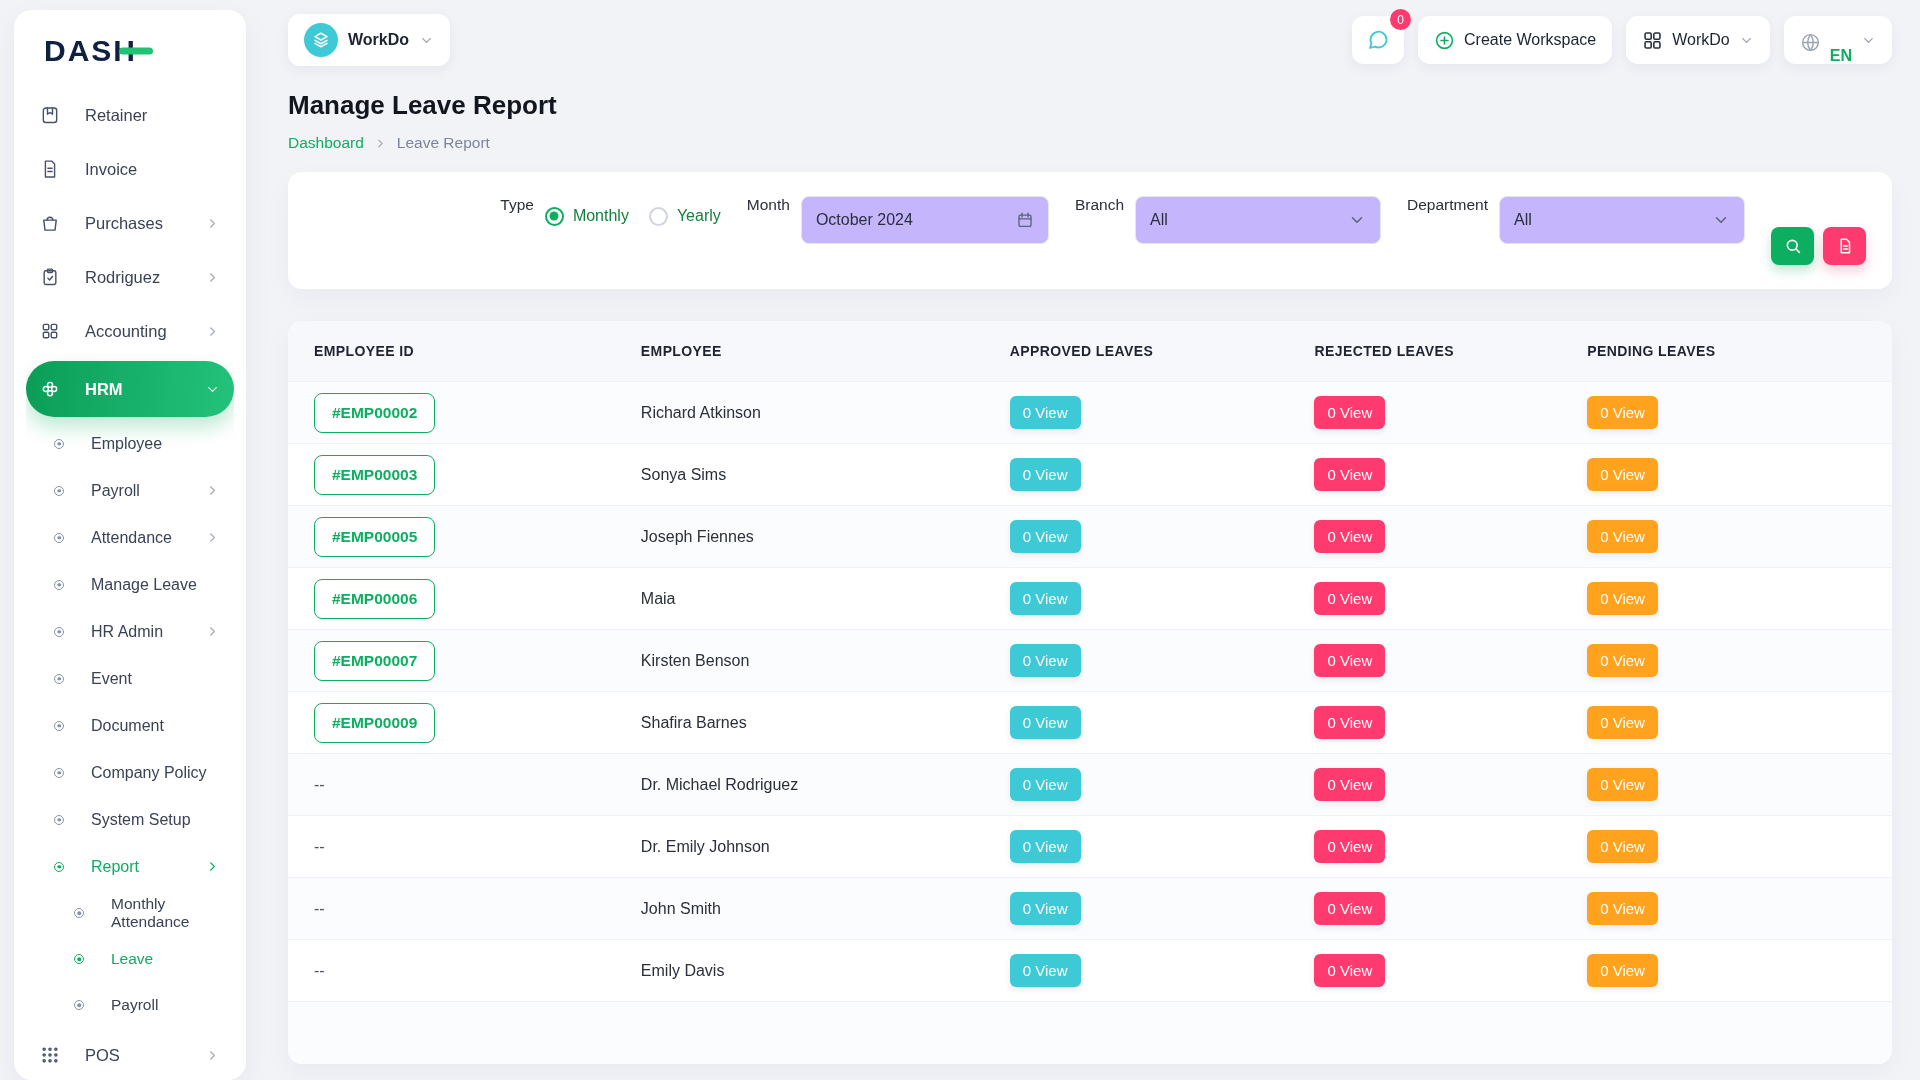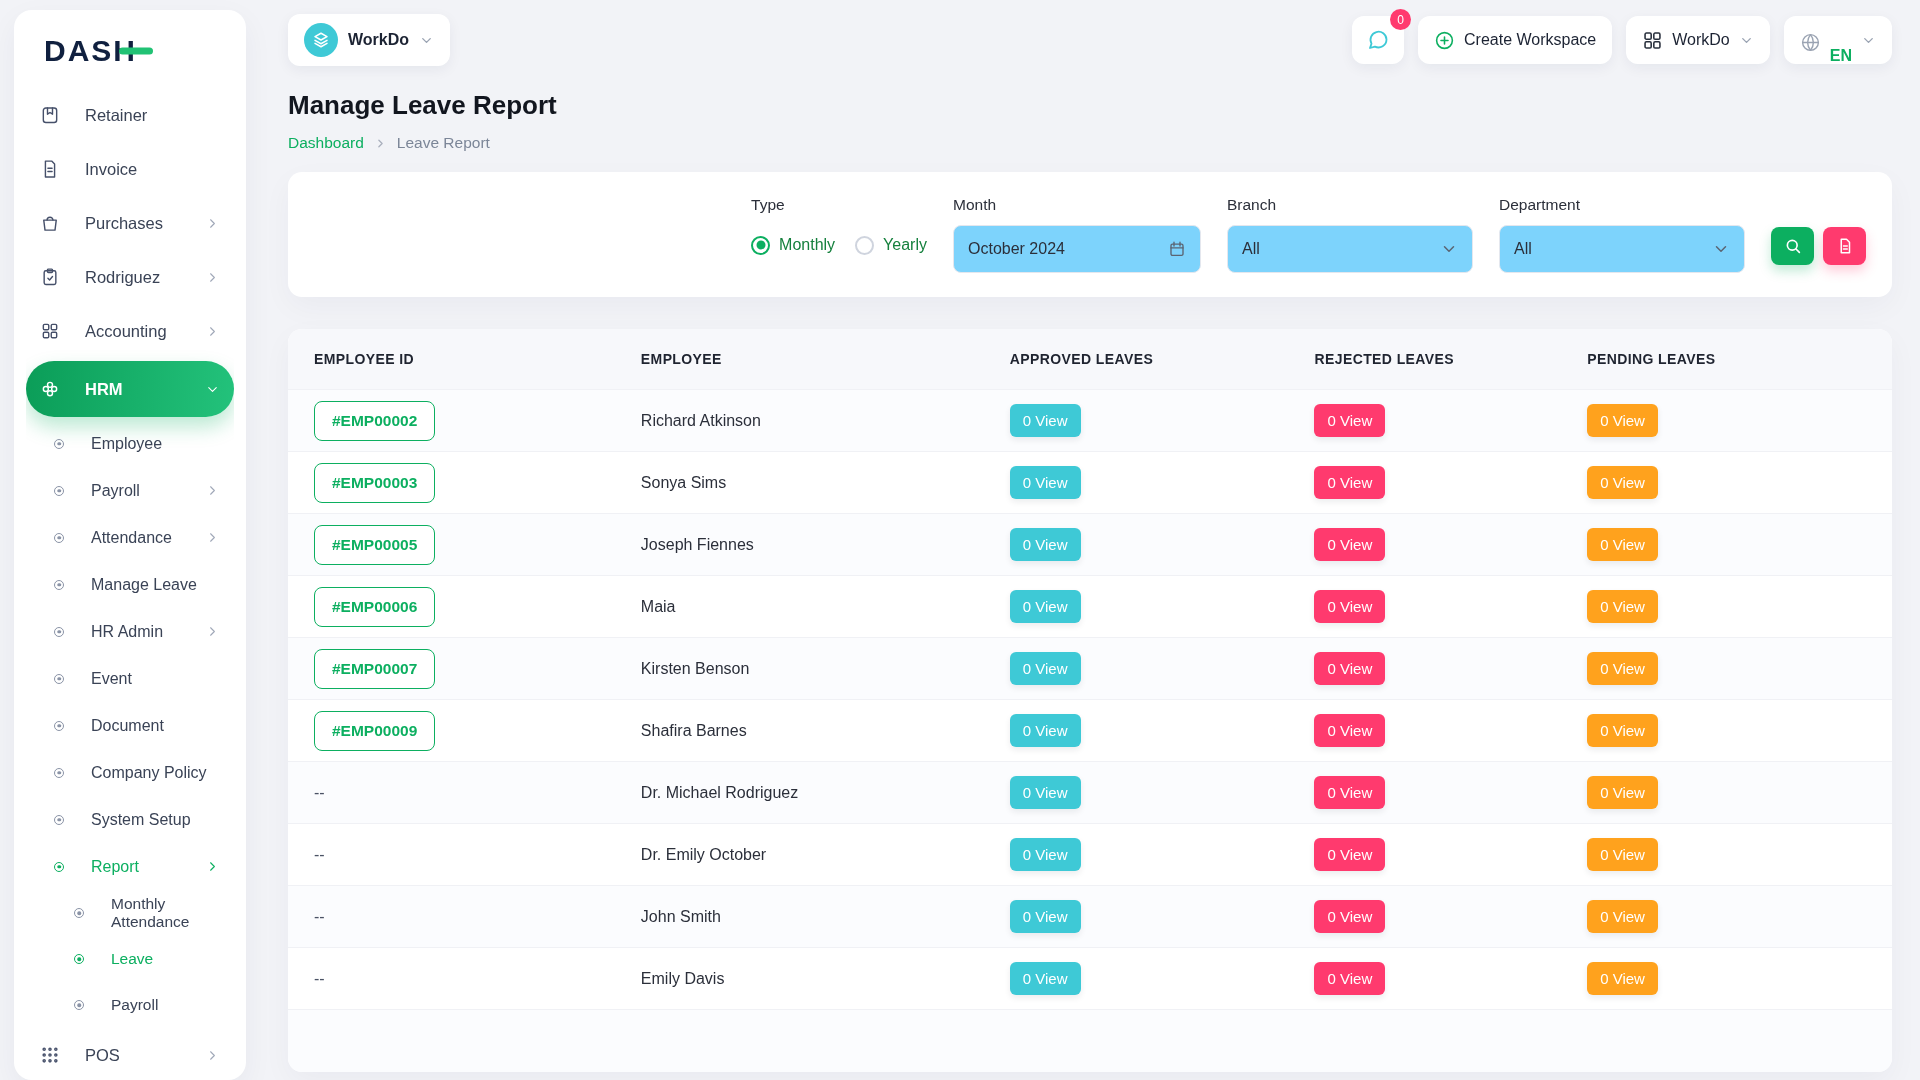--- a/index.html
+++ b/index.html
@@ -73,30 +73,30 @@
   .crumb-link { color:#0caf60; cursor:pointer; }
   .crumb-sep { color:#aab0bd; display:flex; }
   .crumb-sep svg { width:13px; height:13px; }
   .crumb-current { color:#7c8698; }
 
   
   .filter-card { margin-top:20px; background:#fff; border-radius:14px;
                  box-shadow:0 10px 30px rgba(20,30,70,.04);
                  padding:24px 26px; display:flex; justify-content:flex-end;
                  align-items:flex-start; gap:26px; }
-  .field { display:flex; flex-direction:column; gap:11px; }
+  .field { display:flex; flex-direction:row; gap:11px; }
   .field-label { font-size:15.5px; color:#2b2f3a; }
   .radio-row { display:flex; align-items:center; gap:20px; height:40px; }
   .radio { display:flex; align-items:center; gap:9px; font-size:16px; color:#15803d; cursor:pointer; }
   .radio-dot { width:19px; height:19px; border-radius:50%; border:2px solid #cfd4de;
                background:#fff; position:relative; flex:none; }
   .radio-dot.checked { border-color:#0caf60; }
   .radio-dot.checked::after { content:""; position:absolute; left:50%; top:50%;
       transform:translate(-50%,-50%); width:9px; height:9px; border-radius:50%; background:#0caf60; }
-  .control { height:48px; border:1px solid #e4e7ee; border-radius:8px; background:#7dd3fc;
+  .control { height:48px; border:1px solid #e4e7ee; border-radius:8px; background:#c4b5fd;
              display:flex; align-items:center; padding:0 14px; font-size:16px; color:#2b2f3a;
              cursor:pointer; }
   .control .control-value { flex:1; }
   .control svg { width:18px; height:18px; color:#5b6472; flex:none; }
   .control.month { width:248px; }
   .control.select { width:246px; }
   .filter-actions { display:flex; gap:9px; margin-top:31px; }
   .btn-sq { width:43px; height:38px; border-radius:8px; display:flex; align-items:center;
             justify-content:center; color:#fff; }
   .btn-sq svg { width:18px; height:18px; }
@@ -510,21 +510,21 @@
           </tr>
           <tr>
             <td><span class="no-id">--</span></td>
             <td><span>Dr. Michael Rodriguez</span></td>
             <td><span class="badge teal">0 View</span></td>
             <td><span class="badge pink">0 View</span></td>
             <td><span class="badge orange">0 View</span></td>
           </tr>
           <tr>
             <td><span class="no-id">--</span></td>
-            <td><span>Dr. Emily October</span></td>
+            <td><span>Dr. Emily Johnson</span></td>
             <td><span class="badge teal">0 View</span></td>
             <td><span class="badge pink">0 View</span></td>
             <td><span class="badge orange">0 View</span></td>
           </tr>
           <tr>
             <td><span class="no-id">--</span></td>
             <td><span>John Smith</span></td>
             <td><span class="badge teal">0 View</span></td>
             <td><span class="badge pink">0 View</span></td>
             <td><span class="badge orange">0 View</span></td>

